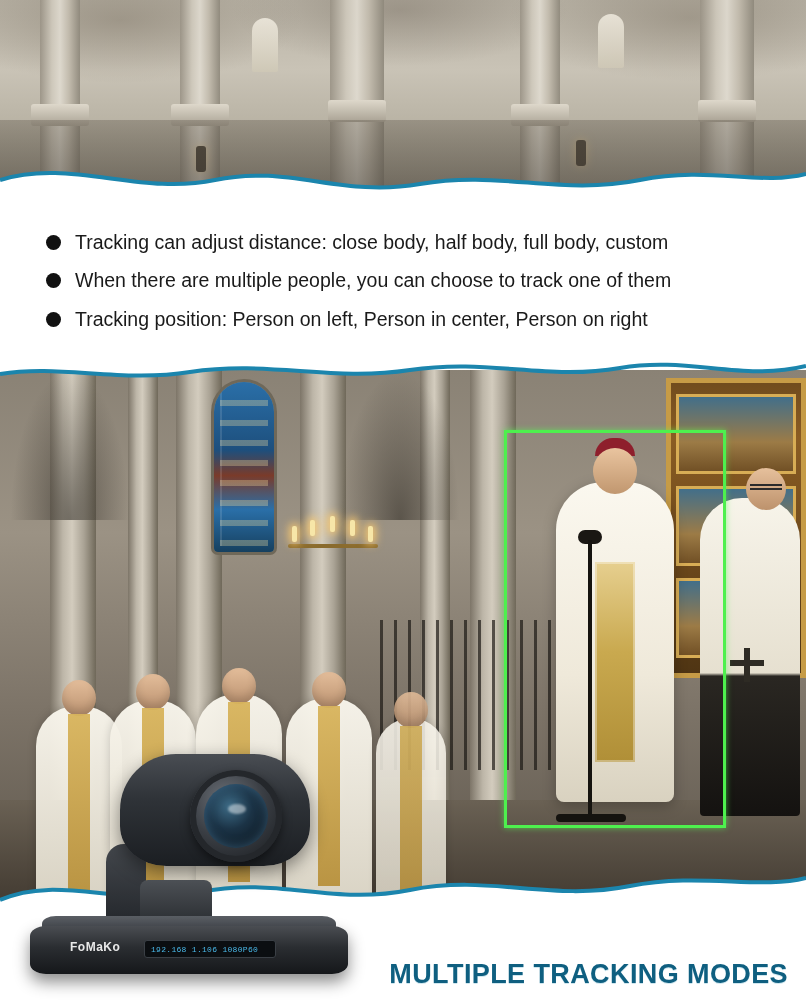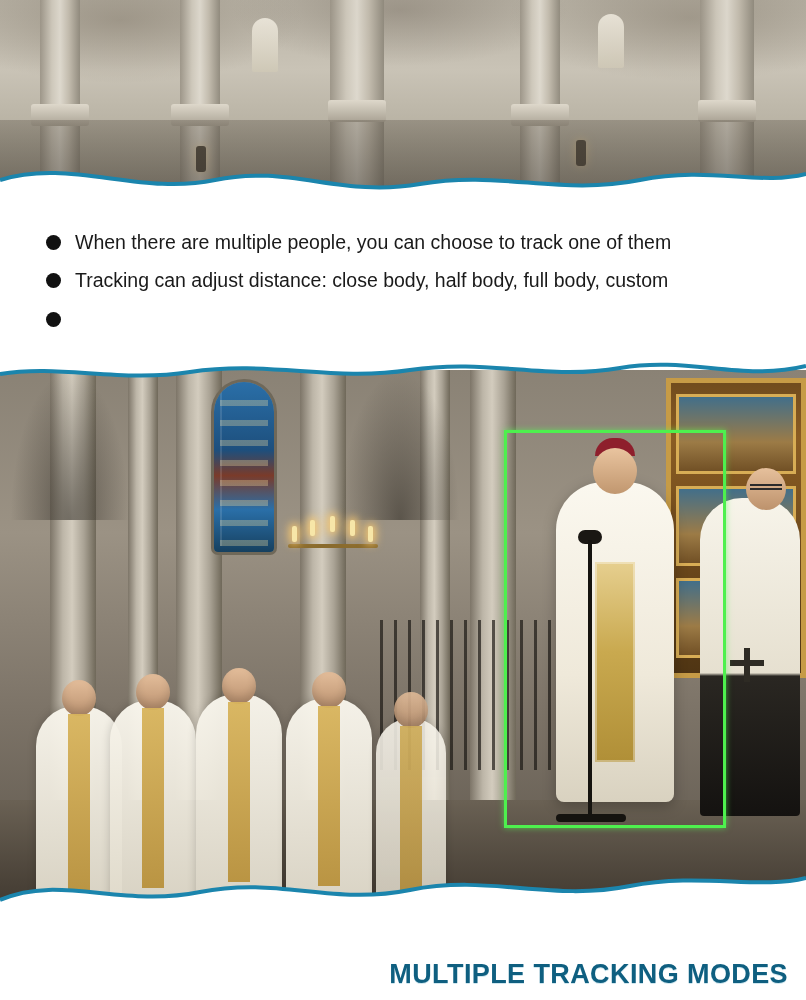--- a/index.html
+++ b/index.html
@@ -323,30 +323,31 @@
     <path d="M0,30 C70,8 140,46 215,30 C290,14 340,48 420,34 C500,20 560,46 640,30 C710,16 760,36 806,24 L806,48 L0,48 Z" fill="#ffffff"></path>
     <path d="M0,30 C70,8 140,46 215,30 C290,14 340,48 420,34 C500,20 560,46 640,30 C710,16 760,36 806,24" fill="none" stroke="#1b85ad" stroke-width="4"></path>
   </svg>
 
 
   <div class="bullets-block">
     <div class="bullets">
 
       <div class="bullet-row">
         <div class="dot"></div>
+        <div class="bullet-text">Tracking can adjust distance: close body, half body, full body, custom</div>
+      </div>
+
+      <div class="bullet-row">
+        <div class="dot"></div>
         <div class="bullet-text">When there are multiple people, you can choose to track one of them</div>
       </div>
 
       <div class="bullet-row">
         <div class="dot"></div>
-        <div class="bullet-text">Tracking can adjust distance: close body, half body, full body, custom</div>
-      </div>
-
-      <div class="bullet-row">
-        <div class="dot"></div>
+        <div class="bullet-text">Tracking position: Person on left, Person in center, Person on right</div>
       </div>
 
     </div>
   </div>
 
   <svg class="wave-bottom" viewBox="0 0 806 40" preserveAspectRatio="none">
     <path d="M0,0 L806,0 L806,14 C740,30 690,4 620,16 C545,29 490,6 410,18 C330,30 270,8 190,20 C120,31 60,12 0,22 Z" fill="#ffffff"></path>
     <path d="M806,14 C740,30 690,4 620,16 C545,29 490,6 410,18 C330,30 270,8 190,20 C120,31 60,12 0,22" fill="none" stroke="#1b85ad" stroke-width="4"></path>
   </svg>
 
@@ -423,14 +424,34 @@
     <path d="M0,52 C60,26 120,60 200,44 C280,28 330,58 410,42 C490,26 550,54 630,38 C700,24 760,42 806,30 L806,70 L0,70 Z" fill="#ffffff"></path>
     <path d="M0,52 C60,26 120,60 200,44 C280,28 330,58 410,42 C490,26 550,54 630,38 C700,24 760,42 806,30" fill="none" stroke="#1b85ad" stroke-width="4"></path>
   </svg>
 
   <div class="footer">
     <div class="footer-text">
       <div class="footer-title">MULTIPLE TRACKING MODES</div>
     </div>
   </div>
 
+  <div class="camera">
+    <div class="cam-arm-l"></div>
+    <div class="cam-head">
+      <div class="cam-dot"></div>
+      <div class="ai-badge">Ai</div>
+    </div>
+    <div class="lens-outer">
+      <div class="lens-inner">
+        <div class="lens-glint"></div>
+      </div>
+    </div>
+    <div class="cam-neck"></div>
+    <div class="cam-base2"></div>
+    <div class="cam-base"></div>
+    <div class="cam-brand">FoMaKo</div>
+    <div class="led"></div>
+    <div class="cam-screen">
+      <span>192.168 1.106  1080P60</span>
+    </div>
+  </div>
 
 </div>
 
 </body></html>

